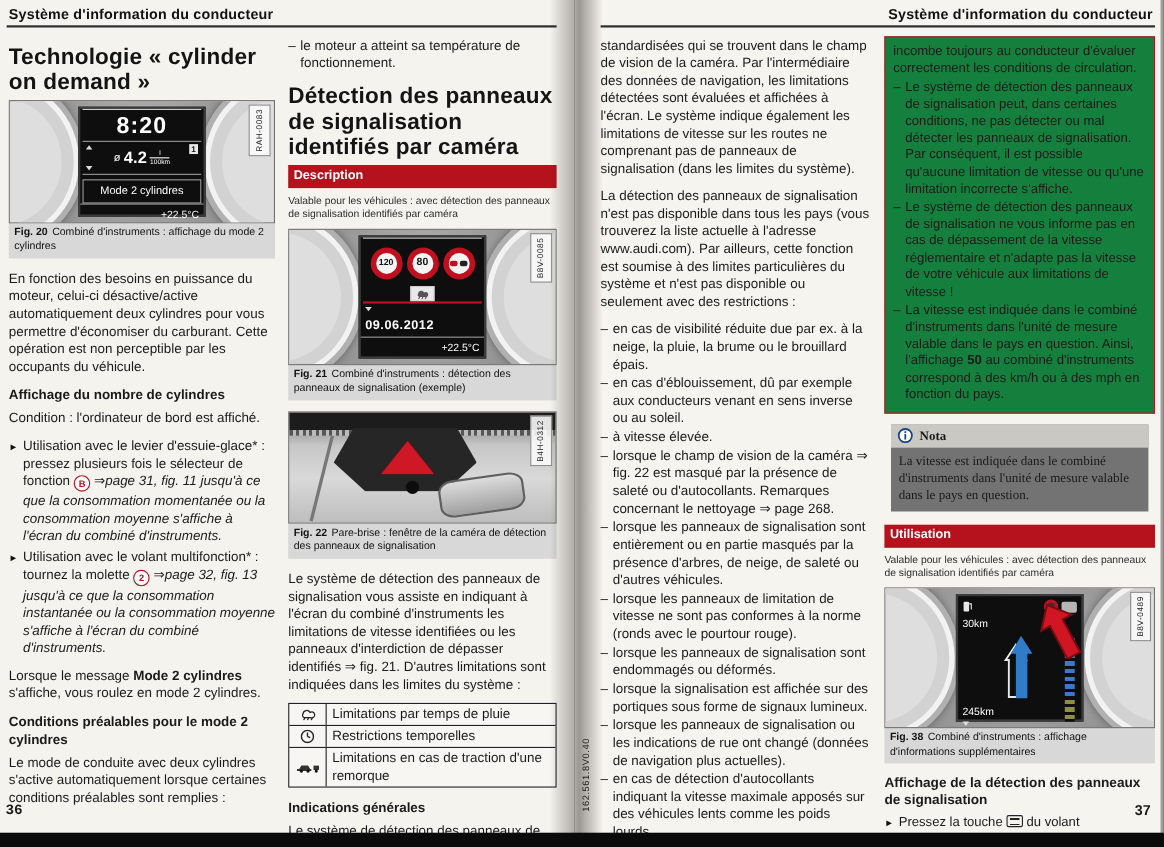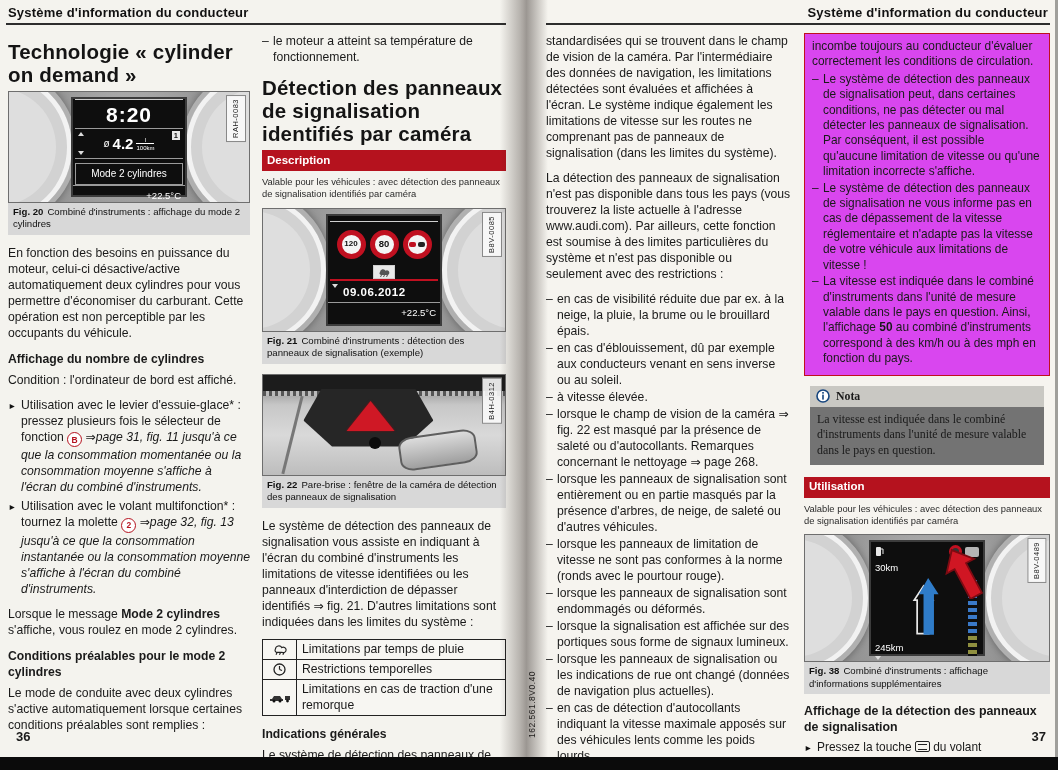--- a/index.html
+++ b/index.html
@@ -71,21 +71,21 @@
   .moderow{border:1px solid #9a9a9a;margin:4px 2px 0;text-align:center;font-size:10px;padding:2px 0;}
   .temprow{margin-top:auto;border-top:1px solid #9a9a9a;text-align:right;font-size:9.5px;padding:2px 4px 3px;}
 
   .signsrow{display:flex;justify-content:center;gap:4px;padding:8px 0 4px;}
   .sign{width:29px;height:29px;border-radius:50%;background:#f4f4f4;border:5px solid #c01020;box-sizing:border-box;display:flex;align-items:center;justify-content:center;color:#111;font-weight:bold;font-size:9.5px;}
   .sign .cars{display:flex;gap:2px;}
   .carA,.carB{width:7px;height:5px;border-radius:2px;}
   .carA{background:#c01020;}
   .carB{background:#222;}
   .rainbox{align-self:center;margin-top:2px;border:1px solid #cfcfcf;background:#e9e9e9;padding:1px 3px;display:flex;align-items:center;justify-content:center;}
-  .daterow{border-top:2px solid #c01020;margin:0 2px;display:flex;align-items:flex-start;gap:5px;font-size:11.5px;font-weight:bold;padding:3px 2px 2px;letter-spacing:.5px;}
+  .daterow{border-top:2px solid #c01020;margin:0 2px;display:flex;align-items:flex-start;gap:5px;font-size:11.5px;font-weight:bold;padding:3px 2px 2px;letter-spacing:.5px;flex-direction:column;}
 
   
   .windshield{height:100px;background:linear-gradient(180deg,#6f6f6f 0%,#c7c7c7 30%,#d9d9d9 60%,#bdbdbd 100%);}
   .ws-top{position:absolute;left:0;top:0;width:100%;height:16px;background:#1c1c1c;}
   .ws-dots{position:absolute;left:0;top:16px;width:100%;height:5px;background:repeating-linear-gradient(90deg,#555 0 3px,#bbb 3px 6px);}
   .housing{position:absolute;left:50%;top:14px;transform:translateX(-62%);width:130px;height:58px;background:#262626;clip-path:polygon(14% 0,86% 0,100% 55%,78% 100%,22% 100%,0 55%);}
   .red-tri{position:absolute;left:50%;top:26px;transform:translateX(-78%);width:0;height:0;border-left:24px solid transparent;border-right:24px solid transparent;border-bottom:30px solid #cf1825;filter:drop-shadow(0 0 1px #7d0b12);}
   .cam-hole{position:absolute;left:44%;top:62px;width:12px;height:12px;border-radius:50%;background:#0c0c0c;}
   .mirror{position:absolute;left:56%;top:58px;width:74px;height:30px;background:linear-gradient(180deg,#dcdcdc,#9f9f9f);border:2px solid #5f5f5f;border-radius:14px/10px;transform:rotate(-8deg);}
   .wiper{position:absolute;left:28px;top:20px;width:3px;height:80px;background:#777;transform:rotate(14deg);}
@@ -102,29 +102,29 @@
   .seg-olive{height:20px;background:repeating-linear-gradient(to bottom,#8f8f3f 0 4px,#0e0e0e 4px 7px);}
   .seprow{border-top:1px solid #9a9a9a;margin:2px 2px 0;padding:2px 2px 0;}
   .pointer{position:absolute;z-index:5;}
 
   .sigtable{border:1.4px solid #222;margin:2px 0 10px;background:#f7f6f2;}
   .sigrow{display:flex;border-bottom:1px solid #222;}
   .sigrow:last-child{border-bottom:none;}
   .icell{width:31px;min-width:31px;border-right:1px solid #222;display:flex;align-items:center;justify-content:center;padding:2px 1px;}
   .tcell{flex:1;padding:1px 5px 2px;}
 
-  .warnbox{border:1.6px solid #c01020;background:#d946ef;margin:2px 0 10px;}
+  .warnbox{border:1.6px solid #c01020;background:#15803d;margin:2px 0 10px;}
   .warnbody{padding:5px 7px 7px;}
   .warnbody ul.dashes{margin-bottom:0;}
   .notabox{background:#737373;margin:2px 6px 12px;font-family:Liberation Serif, serif;}
   .notahead{background:#c9c8c3;display:flex;align-items:center;gap:6px;padding:3px 6px;font-weight:bold;font-size:11.8px;}
   .notabody{padding:5px 7px 7px;}
 
   .pageno{position:absolute;bottom:14px;font-size:13px;font-weight:bold;}
-  .pn-l{left:16px;}
+  .pn-l{left:5px;font-family:Liberation Mono, monospace;}
   .pn-r{right:12px;}
   .spinecode{position:absolute;left:5px;bottom:20px;writing-mode:vertical-rl;transform:rotate(180deg);font-size:8.5px;color:#222;letter-spacing:.5px;}
   .ref{font-style:italic;}
 </style>
 </head>
 <body>
 
 <div class="spread">
 
   <div class="page page-l">

